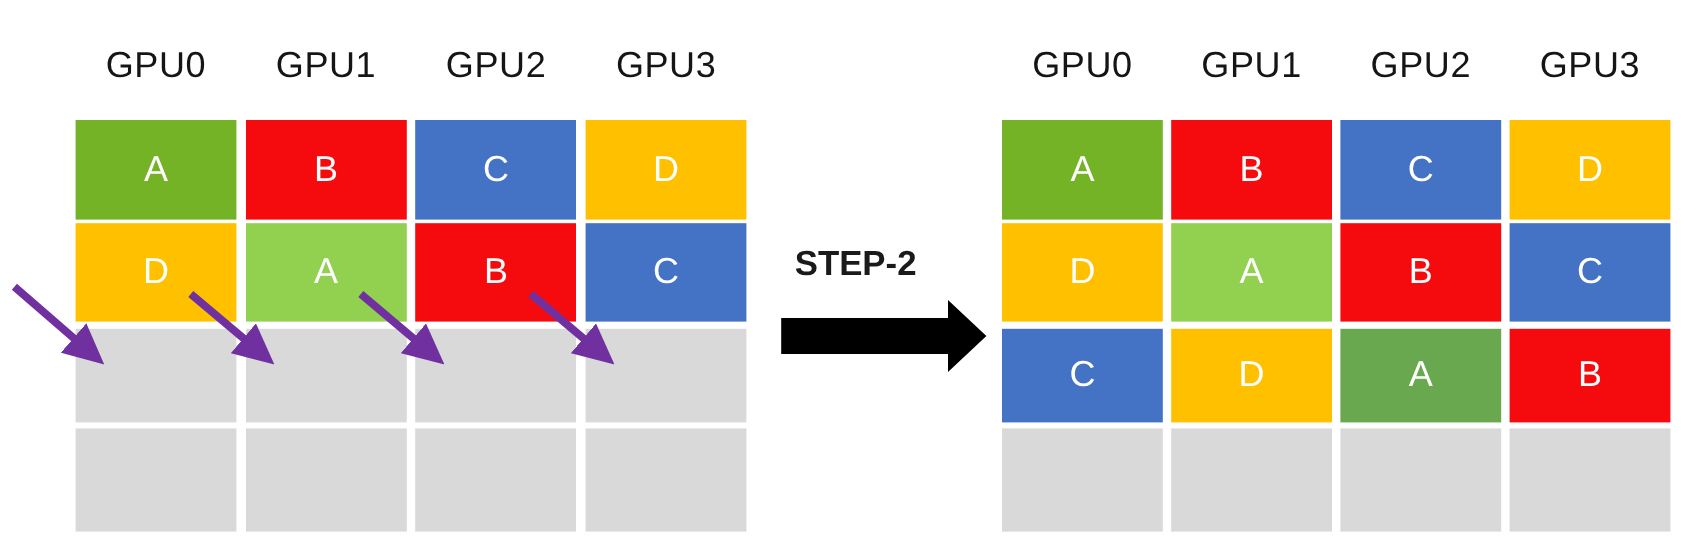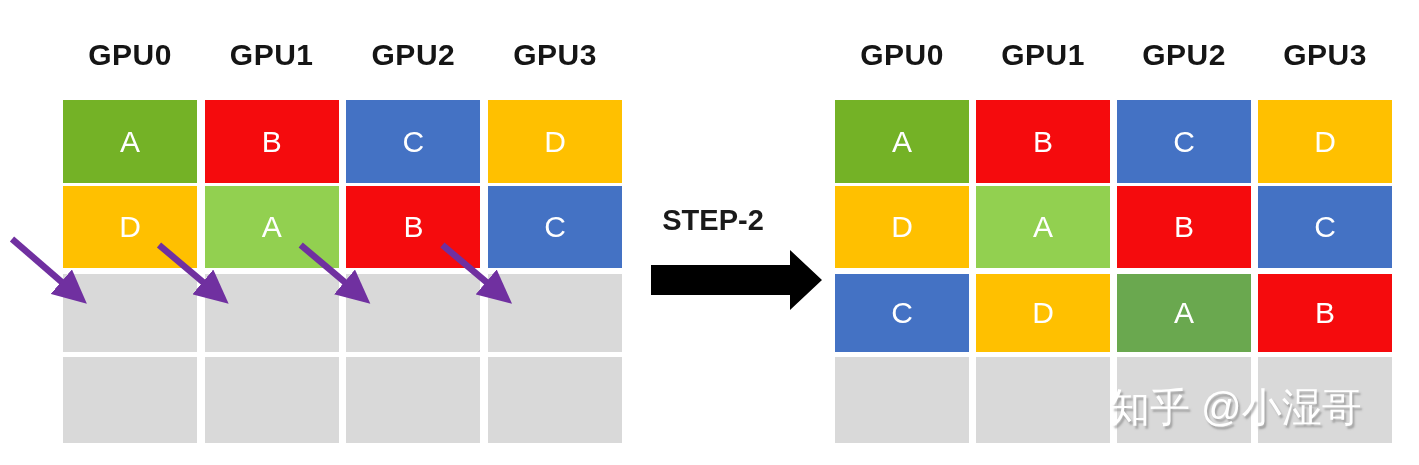--- a/index.html
+++ b/index.html
@@ -7,21 +7,21 @@
     position:relative;
     width:1419px;height:465px;
     background:#ffffff;
     overflow:hidden;
     font-family:"Liberation Sans", sans-serif;
   }
   .gpu-header{
     position:absolute;
     height:34px;
     display:flex;align-items:center;justify-content:center;
-    font-size:30px;font-weight:700;color:#151515;
+    font-size:30px;font-weight:400;color:#151515;
     letter-spacing:0.5px;
   }
   .cell{
     position:absolute;
     display:flex;align-items:center;justify-content:center;
     font-size:30px;color:#ffffff;font-weight:400;
   }
   .overlay{position:absolute;left:0;top:0;width:1419px;height:465px;pointer-events:none;}
   .step-label{
     position:absolute;left:628px;top:204px;width:170px;
@@ -99,15 +99,14 @@
       <div class="cell" style="left: 835px; top: 274px; width: 134px; height: 78px; background: rgb(68, 114, 196); color: rgb(255, 255, 255);">C</div>
       <div class="cell" style="left: 976px; top: 274px; width: 134px; height: 78px; background: rgb(255, 192, 0); color: rgb(255, 255, 255);">D</div>
       <div class="cell" style="left: 1117px; top: 274px; width: 134px; height: 78px; background: rgb(106, 168, 79); color: rgb(255, 255, 255);">A</div>
       <div class="cell" style="left: 1258px; top: 274px; width: 134px; height: 78px; background: rgb(245, 11, 13); color: rgb(255, 255, 255);">B</div>
       <div class="cell" style="left: 835px; top: 357px; width: 134px; height: 86px; background: rgb(217, 217, 217); color: rgb(255, 255, 255);"></div>
       <div class="cell" style="left: 976px; top: 357px; width: 134px; height: 86px; background: rgb(217, 217, 217); color: rgb(255, 255, 255);"></div>
       <div class="cell" style="left: 1117px; top: 357px; width: 134px; height: 86px; background: rgb(217, 217, 217); color: rgb(255, 255, 255);"></div>
       <div class="cell" style="left: 1258px; top: 357px; width: 134px; height: 86px; background: rgb(217, 217, 217); color: rgb(255, 255, 255);"></div>
     </div>
 
-  <div class="watermark">知乎 @小湿哥</div>
 
 </div>
 
 </body></html>

